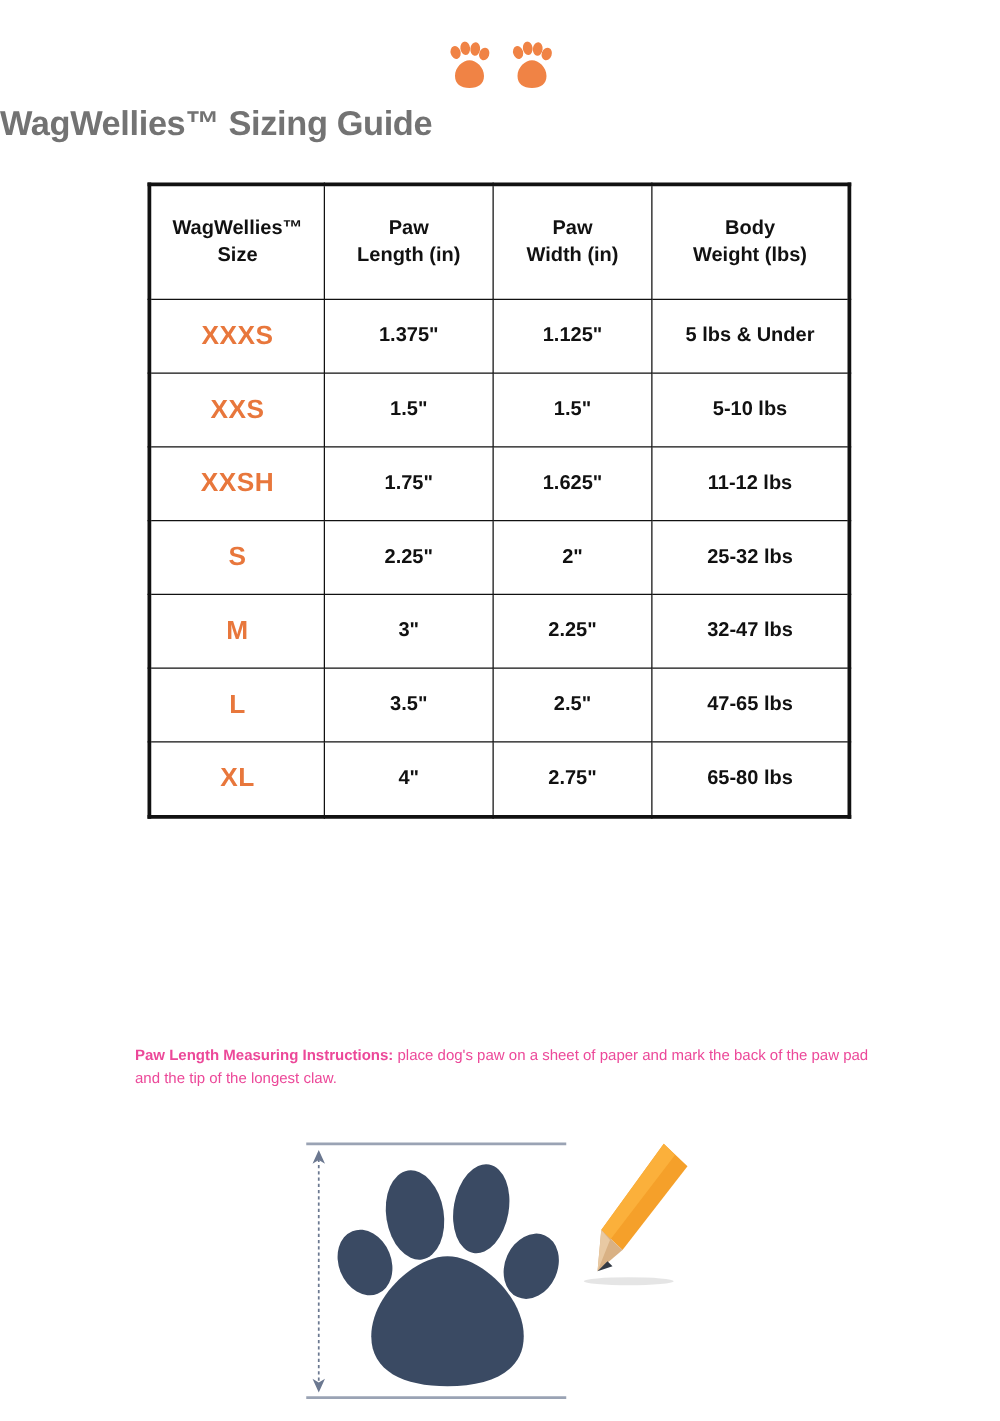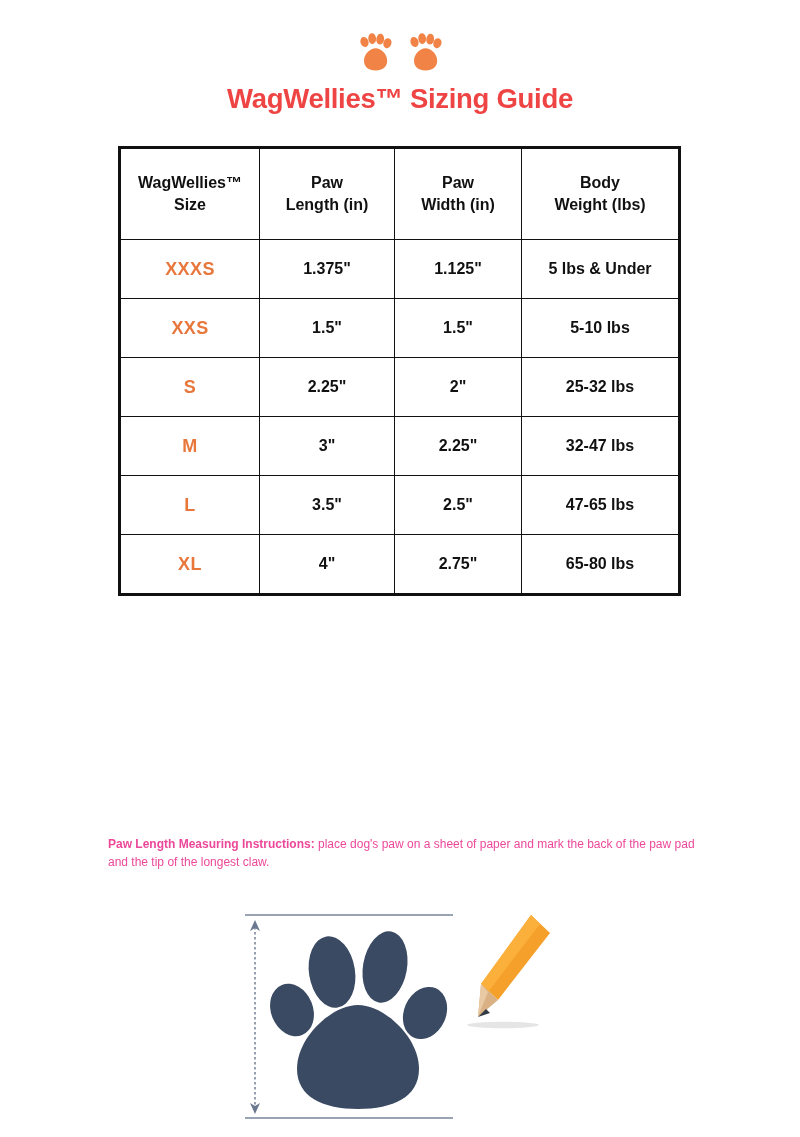--- a/index.html
+++ b/index.html
@@ -39,25 +39,24 @@
     width: 38px;
     height: 40px;
     display: block;
   }
 
   .title {
     position: absolute;
     top: 84px;
     left: 0;
     width: 800px;
-    text-align: center;
     font-size: 27.5px;
     font-weight: bold;
     letter-spacing: -0.3px;
-    color: #ef4444;
+    color: #737373;
     line-height: 1.1;
   }
 
   
   .table-wrap {
     position: absolute;
     left: 118px;
     top: 146px;
     width: 624px;
   }
@@ -87,21 +86,21 @@
     color: #111111;
   }
   table.size-table tbody td {
     height: 58px;
     font-size: 16px;
     font-weight: bold;
     color: #111111;
   }
   table.size-table tbody td.size-cell {
     color: #E8773C;
-    font-size: 18px;
+    font-size: 21px;
     letter-spacing: 0.4px;
   }
 
   
   .instructions {
     position: absolute;
     left: 108px;
     top: 835px;
     width: 590px;
     font-size: 12px;
@@ -183,20 +182,26 @@
           <td>1.125"</td>
           <td>5 lbs &amp; Under</td>
         </tr>
         <tr>
           <td class="size-cell">XXS</td>
           <td>1.5"</td>
           <td>1.5"</td>
           <td>5-10 lbs</td>
         </tr>
         <tr>
+          <td class="size-cell">XXSH</td>
+          <td>1.75"</td>
+          <td>1.625"</td>
+          <td>11-12 lbs</td>
+        </tr>
+        <tr>
           <td class="size-cell">S</td>
           <td>2.25"</td>
           <td>2"</td>
           <td>25-32 lbs</td>
         </tr>
         <tr>
           <td class="size-cell">M</td>
           <td>3"</td>
           <td>2.25"</td>
           <td>32-47 lbs</td>

